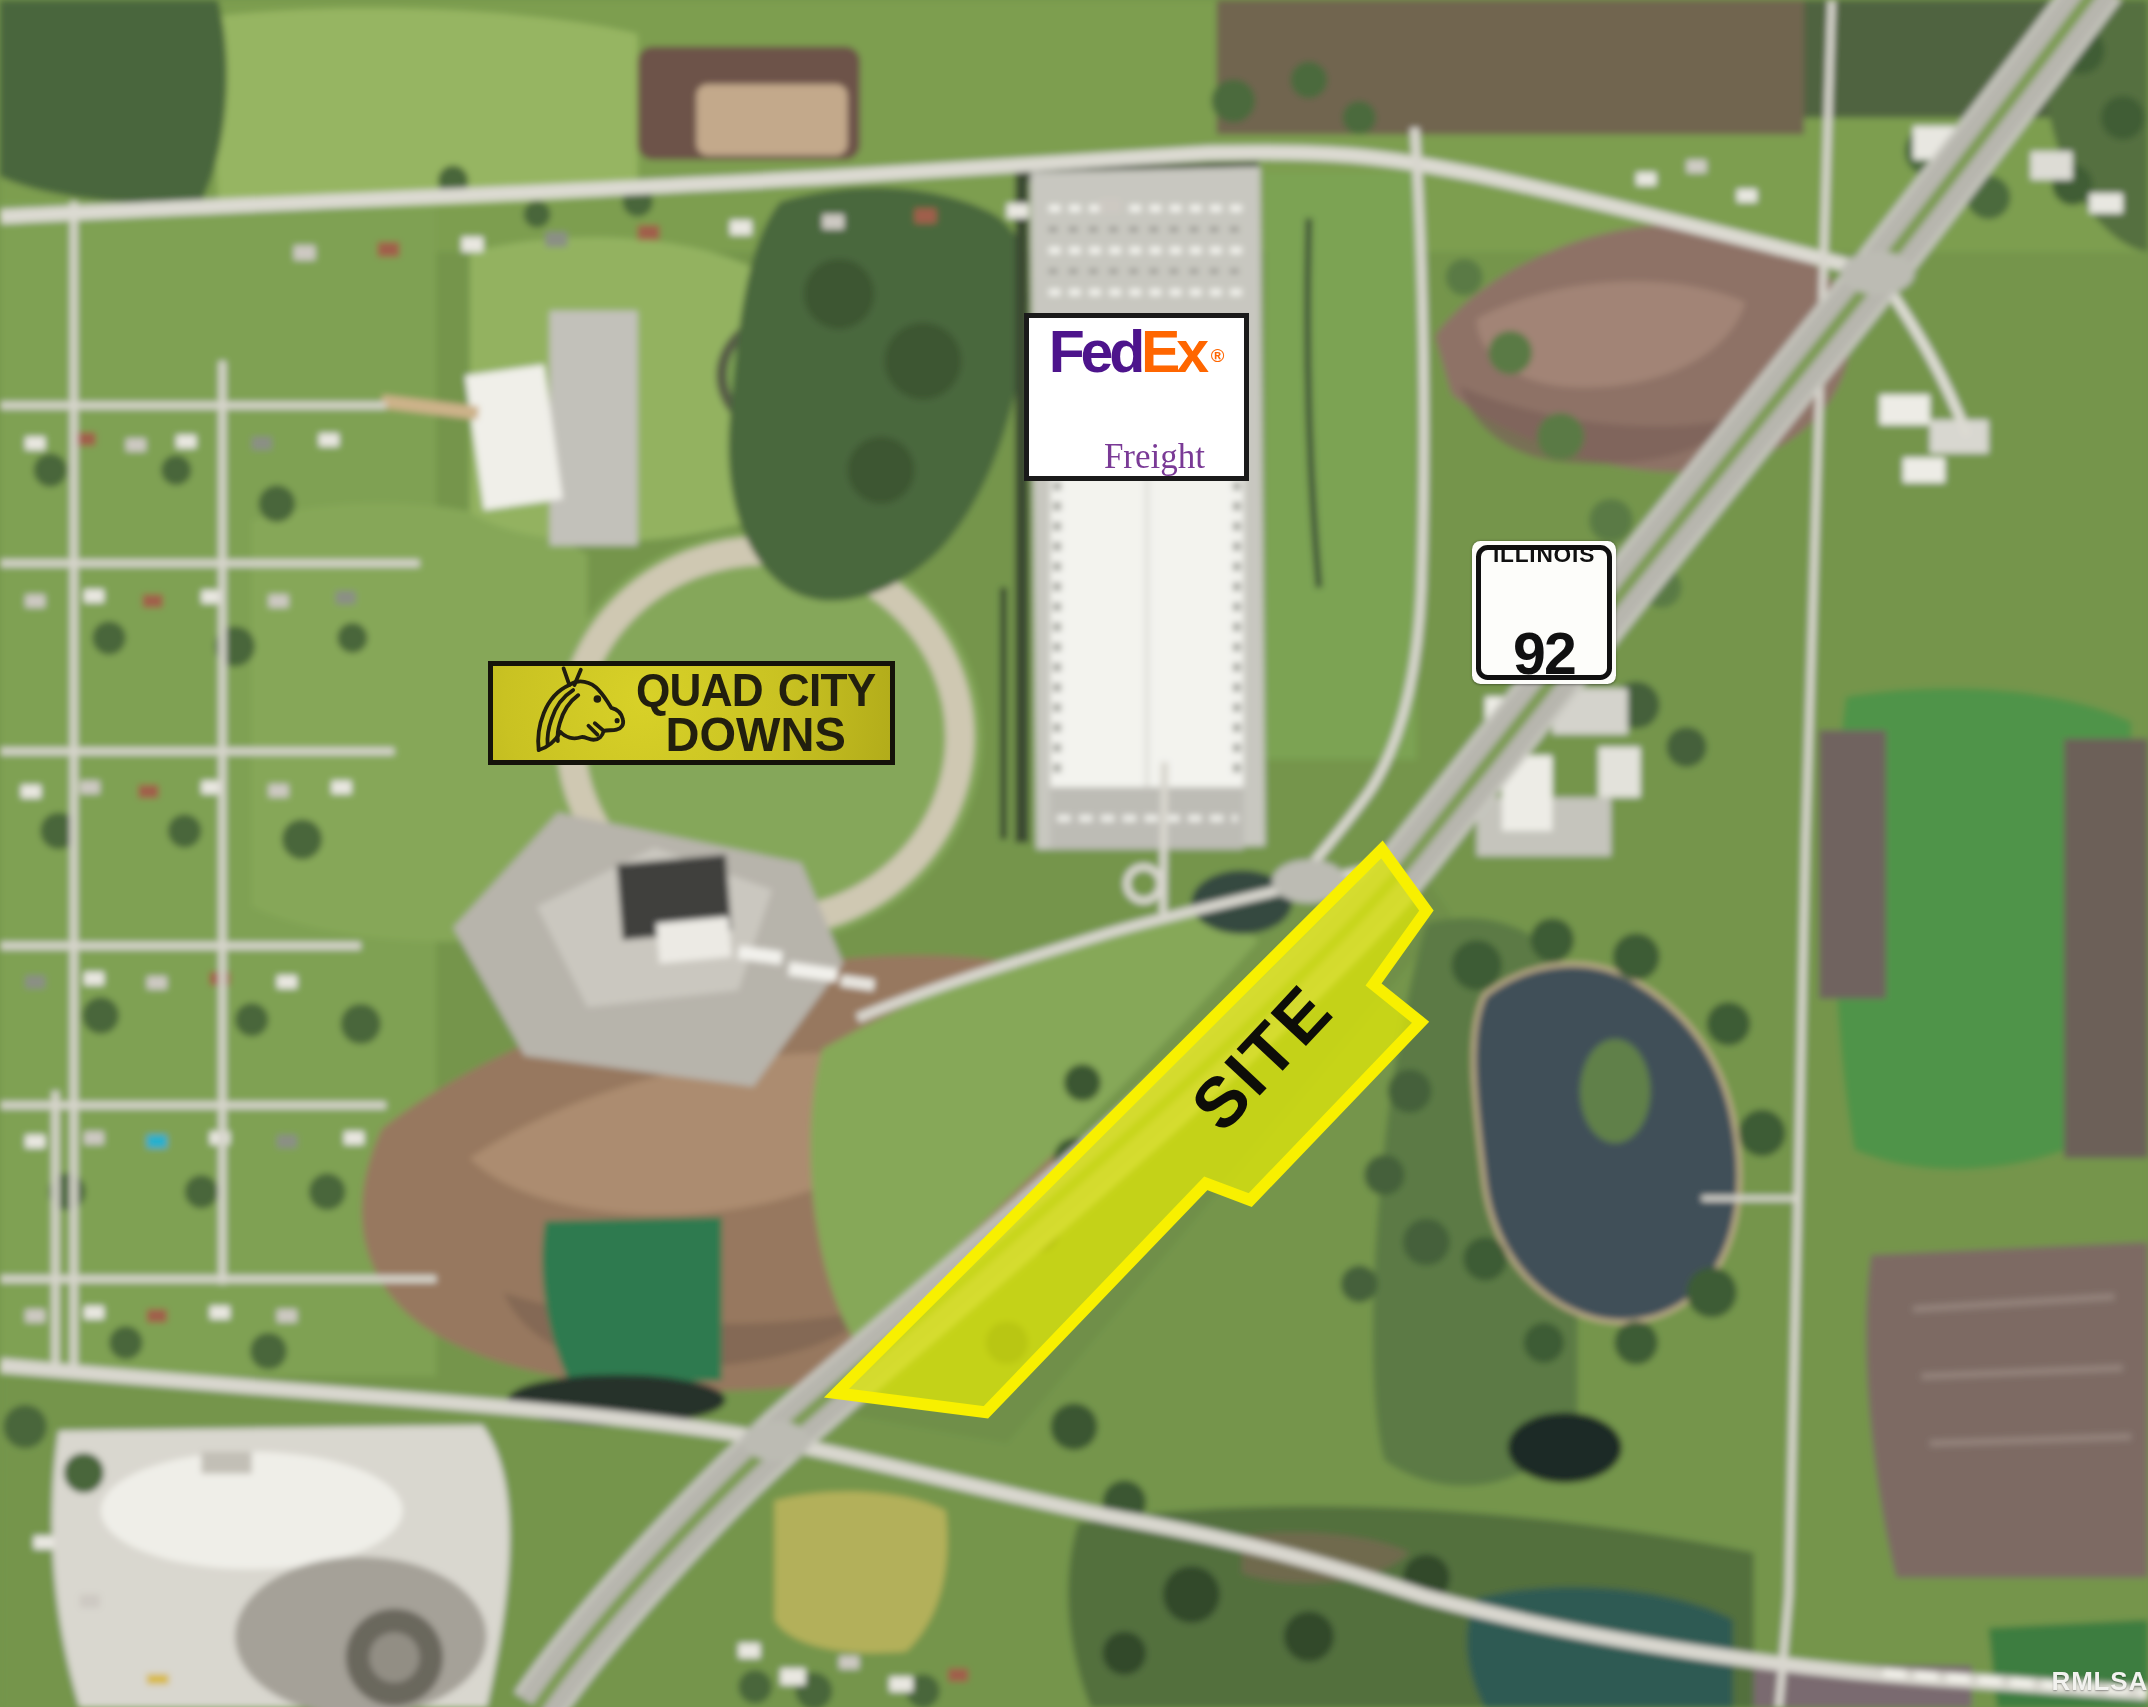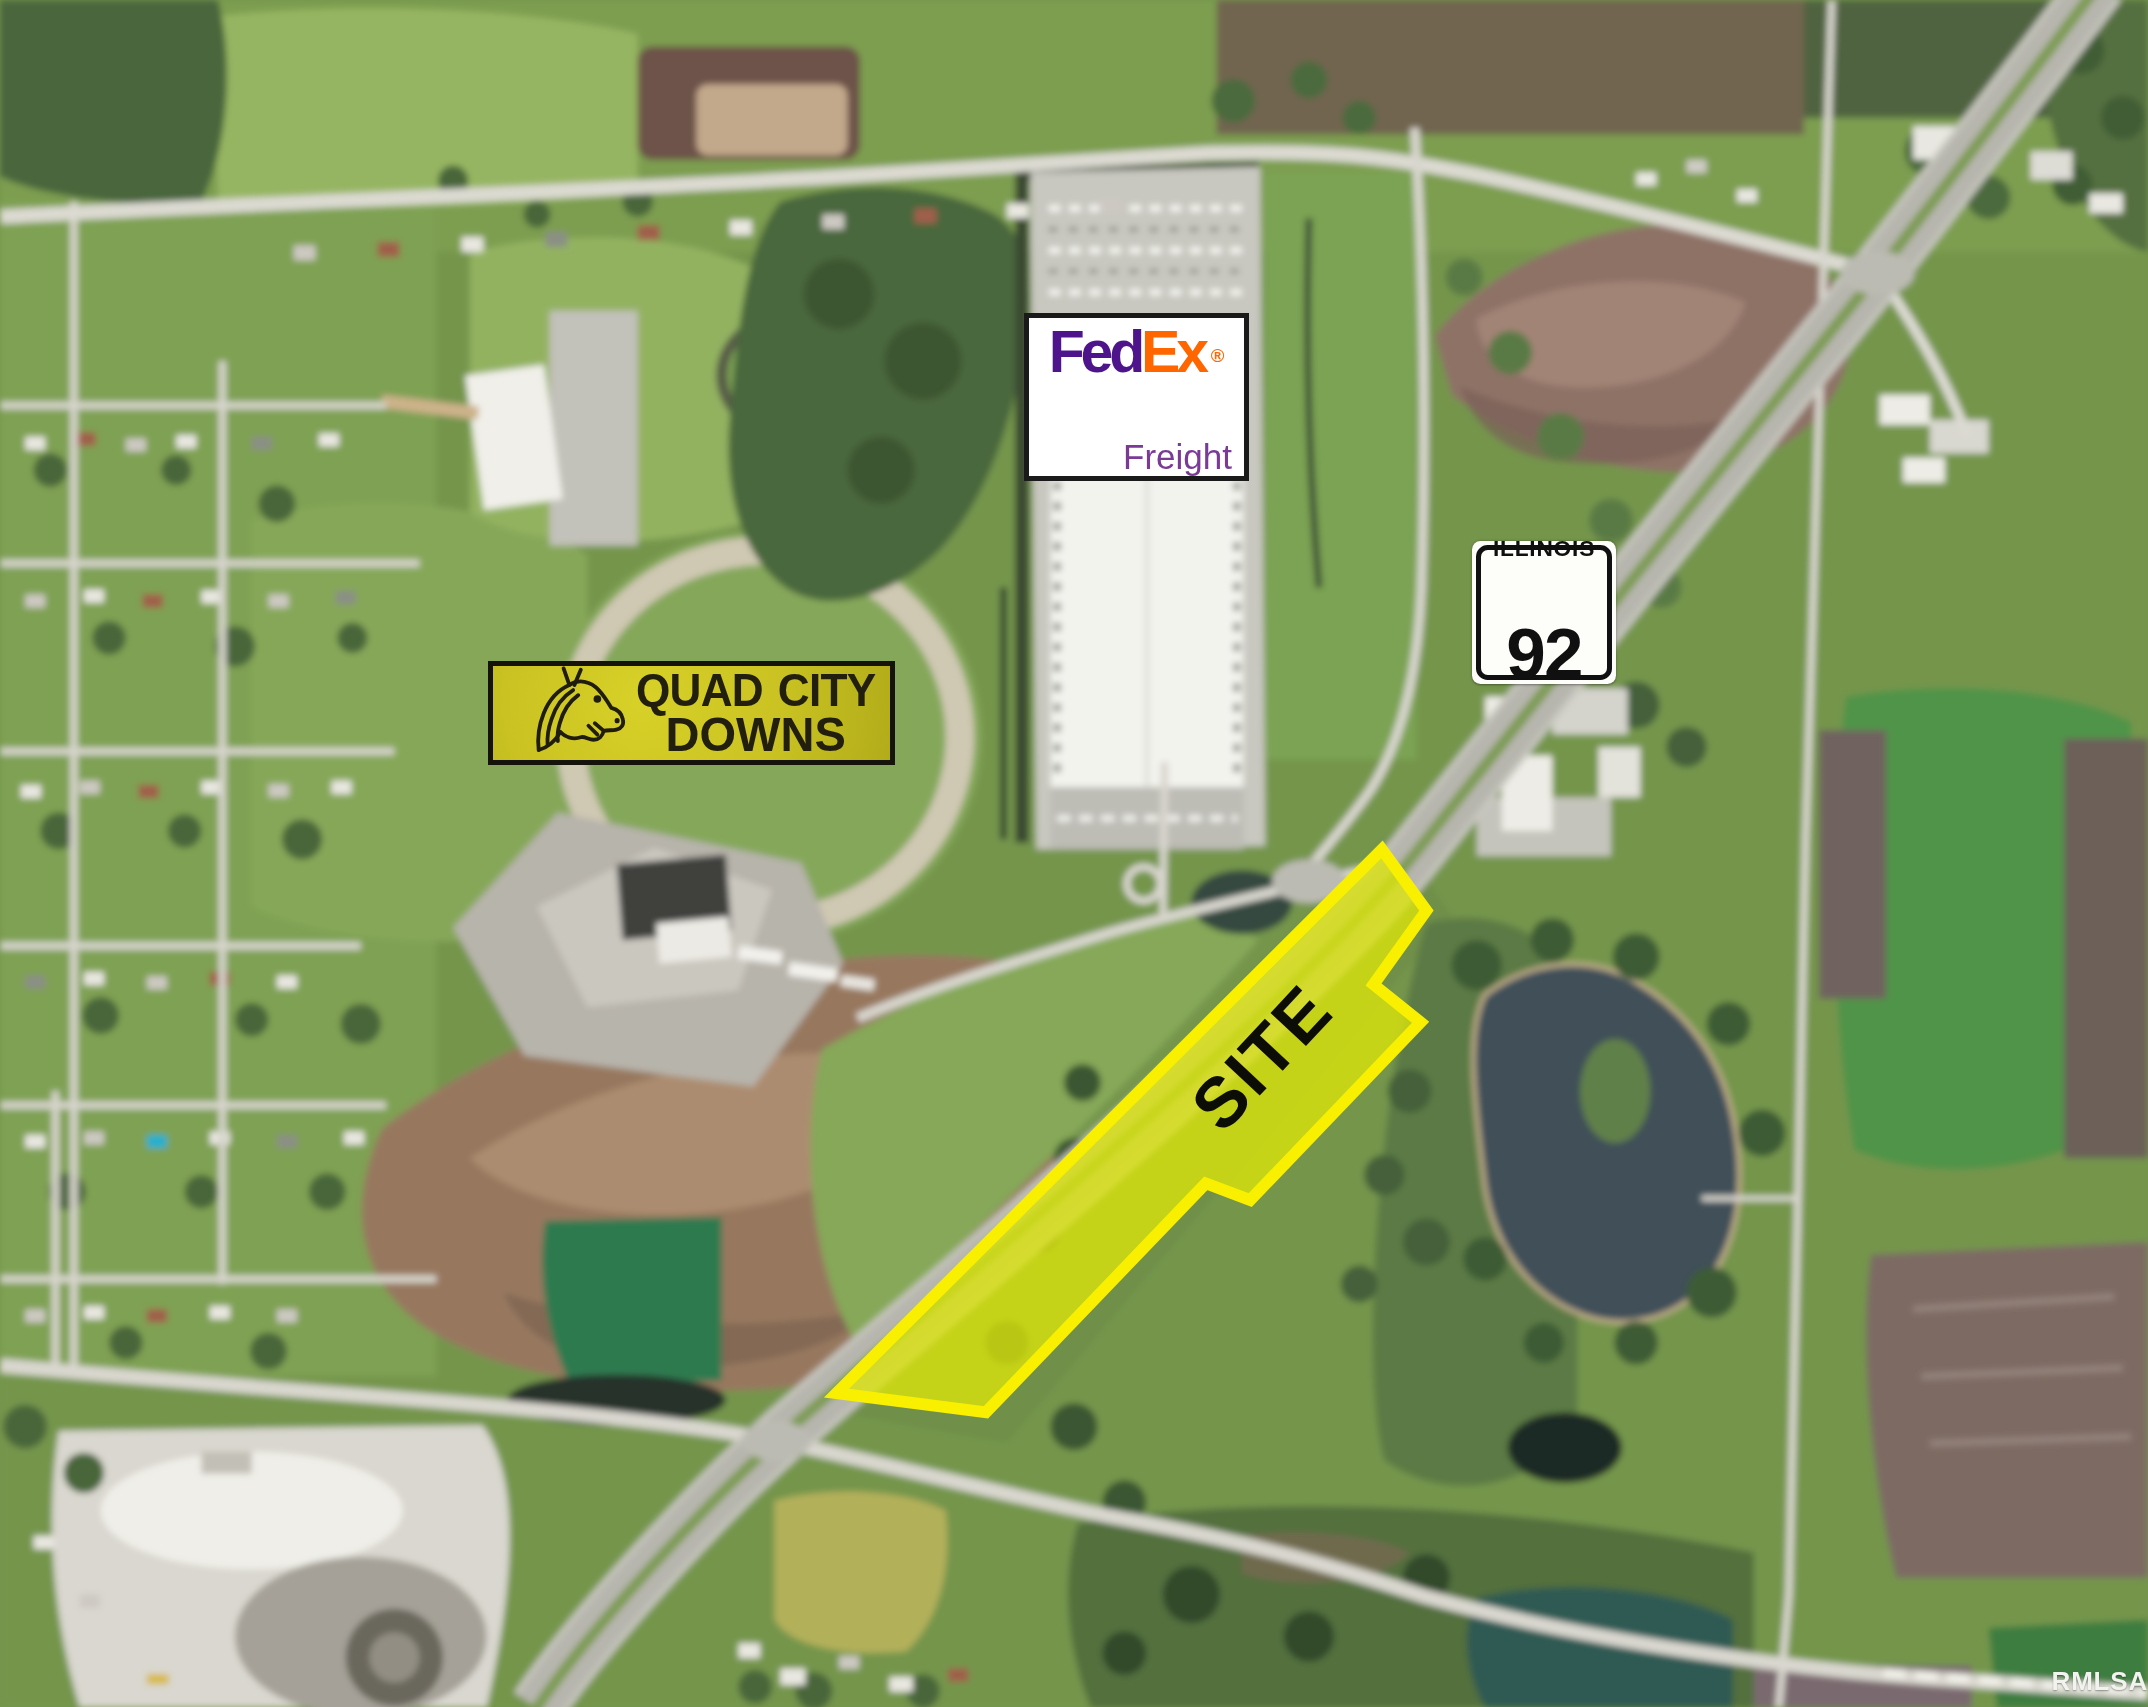--- a/index.html
+++ b/index.html
@@ -11,30 +11,30 @@
   
   .fedex-sign{position:absolute;left:1024px;top:313px;width:225px;height:168px;
     background:#ffffff;border:5px solid #1a1a1a;box-sizing:border-box;
     display:flex;flex-direction:column;justify-content:space-between;}
   .fedex-logo{line-height:1;text-align:center;font-weight:bold;
     font-size:59px;letter-spacing:-4.2px;color:var(--fedex-purple);white-space:nowrap;margin-top:5px;}
   .fedex-logo .ex{color:var(--fedex-orange);}
   .fedex-logo .reg{font-size:18.5px;letter-spacing:0;color:var(--fedex-orange);
     vertical-align:10px;margin-left:5.9px;font-weight:bold;}
   .fedex-freight{color:var(--freight-purple);font-size:35px;line-height:1.1;
-    text-align:right;padding-right:12px;letter-spacing:0;}
+    text-align:right;padding-right:39px;letter-spacing:0;font-family:Liberation Serif, serif;}
 
   
   .il-shield{position:absolute;left:1472px;top:541px;width:144px;height:143px;
     background:#fdfdfa;border-radius:8.4px;box-sizing:border-box;padding:4.2px;
     box-shadow:0 0.8px 2.5px rgba(0,0,0,.4);}
   .il-shield-inner{width:100%;height:100%;box-sizing:border-box;border:5px solid #101010;
     border-radius:11.7px;display:flex;flex-direction:column;align-items:center;justify-content:center;gap:48px;}
   .il-state{font-weight:bold;font-size:22.7px;letter-spacing:0.8px;color:#101010;line-height:1;}
-  .il-number{font-weight:bold;font-size:71px;color:#101010;line-height:.95;margin-top:12px;letter-spacing:-1.7px;}
+  .il-number{font-weight:bold;font-size:59px;color:#101010;line-height:.95;margin-top:12px;letter-spacing:-1.7px;}
 
   
   .qcd-sign{position:absolute;left:488px;top:661px;width:407px;height:104px;box-sizing:border-box;
     border:5.9px solid #15130a;display:flex;align-items:center;
     background:radial-gradient(circle at 38% 35%, #d8d128 0%, var(--sign-yellow) 55%, #b2ac1a 100%);}
   .qcd-horse{flex:0 0 141px;height:102px;margin-left:1.7px;}
   .qcd-text{flex:1;transform:scaleX(.96);transform-origin:left center;color:var(--sign-text);
     font-weight:bold;margin-right:5px;}
   .qcd-line1{display:flex;justify-content:space-between;font-size:46px;line-height:.95;letter-spacing:-0.8px;}
   .qcd-line2{text-align:center;font-size:49px;line-height:.95;margin-top:-1.7px;letter-spacing:0px;}

